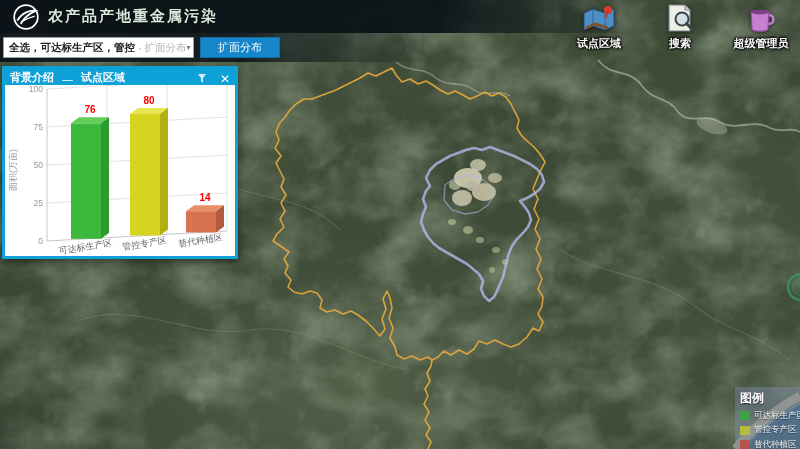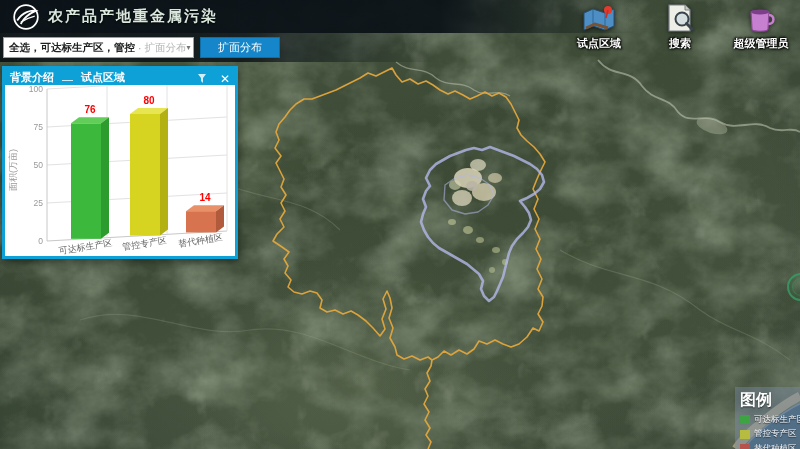--- a/index.html
+++ b/index.html
@@ -48,21 +48,21 @@
   .panel-sep{margin:0 8px;font-weight:normal;}
   .panel-header .spacer{flex:1;}
   .panel-pin{width:12px;height:12px;margin-right:12px;cursor:pointer;opacity:.9;}
   .panel-close{cursor:pointer;font-size:12px;font-weight:bold;line-height:1;}
   .panel-body{position:absolute;left:3px;right:3px;top:19px;bottom:3px;background:#fff;}
   .panel-body svg{position:absolute;inset:0;}
 
   
   .legend{position:absolute;left:735px;top:387px;width:65px;height:62px;box-sizing:border-box;
     background:rgba(125,140,165,.45);padding:3px 0 0 5px;}
-  .legend-title{font-size:16px;color:#fff;font-weight:bold;text-shadow:0 1px 1px rgba(0,0,0,.6);margin-bottom:2px;}
+  .legend-title{font-size:12px;color:#fff;font-weight:bold;text-shadow:0 1px 1px rgba(0,0,0,.6);margin-bottom:2px;}
   .legend-row{display:flex;align-items:center;gap:4px;margin-top:2.5px;}
   .swatch{width:10px;height:9px;flex:none;}
   .legend-label{font-size:8.5px;color:#f4f6fa;white-space:nowrap;text-shadow:0 1px 1px rgba(0,0,0,.6);}
 </style>
 </head>
 <body>
 
 <div class="stage">
 
   <svg class="map-art" width="800" height="449" viewBox="0 0 800 449">

